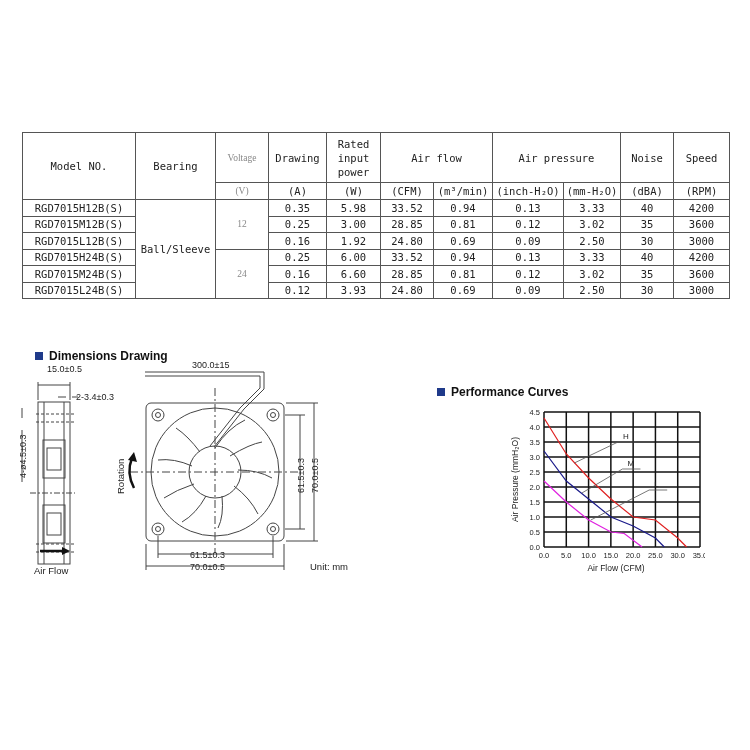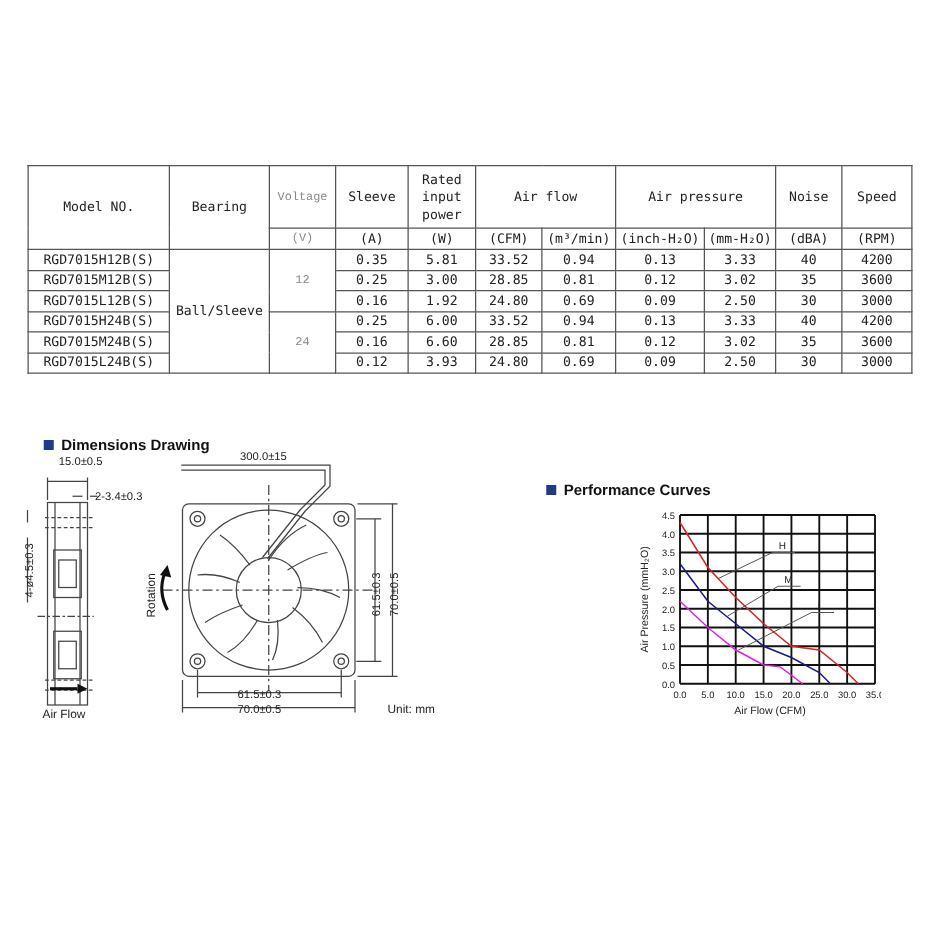--- a/index.html
+++ b/index.html
@@ -2,21 +2,21 @@
 <html><head>
   <meta charset="utf-8">
   <style>
     html, body { margin: 0; padding: 0; background: #ffffff; }
     body { width: 750px; height: 750px; position: relative; overflow: hidden; font-family: "DejaVu Sans Mono", monospace; color: #222; }
     .spec-table { position: absolute; left: 22px; top: 132px; border-collapse: collapse; font-family: "DejaVu Sans Mono", monospace; font-size: 10.5px; color: #222; }
     .spec-table td { border: 1px solid #555; text-align: center; padding: 0; line-height: 14px; }
     .spec-table tr.h1 td { height: 49px; }
     .spec-table tr.h2 td { height: 16px; }
     .spec-table tr.dr td { height: 15.5px; }
-    .sans-gray { font-family: Liberation Mono, monospace; color: #888; font-size: 9.5px; }
+    .sans-gray { font-family: Liberation Serif, serif; color: #888; font-size: 9.5px; }
     .sec-title { position: absolute; font-family: "Liberation Sans", sans-serif; font-weight: bold; font-size: 12px; color: #111; display: flex; align-items: center; }
     .sq { width: 8px; height: 8px; background: #1f3a8a; display: inline-block; margin-right: 6px; }
     svg text { font-family: "Liberation Sans", sans-serif; }
   </style>
 </head>
 <body>
 
 <table class="spec-table">
   <colgroup>
     <col style="width:113px">
@@ -29,21 +29,21 @@
       <col style="width:71px">
       <col style="width:57px">
       <col style="width:53px">
       <col style="width:56px">
   </colgroup>
   <tbody>
       <tr class="h1">
     <td rowspan="2">Model NO.</td>
     <td rowspan="2">Bearing</td>
     <td class="sans-gray">Voltage</td>
-    <td>Sleeve</td>
+    <td>Drawing</td>
     <td>
       <div>Rated</div>
       <div>input</div>
       <div>power</div>
     </td>
     <td colspan="2">Air flow</td>
     <td colspan="2">Air pressure</td>
     <td>Noise</td>
     <td>Speed</td>
   </tr>
@@ -56,21 +56,21 @@
     <td>(inch-H₂O)</td>
     <td>(mm-H₂O)</td>
     <td>(dBA)</td>
     <td>(RPM)</td>
   </tr>
   <tr class="dr">
     <td>RGD7015H12B(S)</td>
     <td rowspan="6">Ball/Sleeve</td>
     <td rowspan="3" class="sans-gray">12</td>
     <td>0.35</td>
-    <td>5.81</td>
+    <td>5.98</td>
     <td>33.52</td>
     <td>0.94</td>
     <td>0.13</td>
     <td>3.33</td>
     <td>40</td>
     <td>4200</td>
   </tr>
   <tr class="dr">
     <td>RGD7015M12B(S)</td>
     <td>0.25</td>

